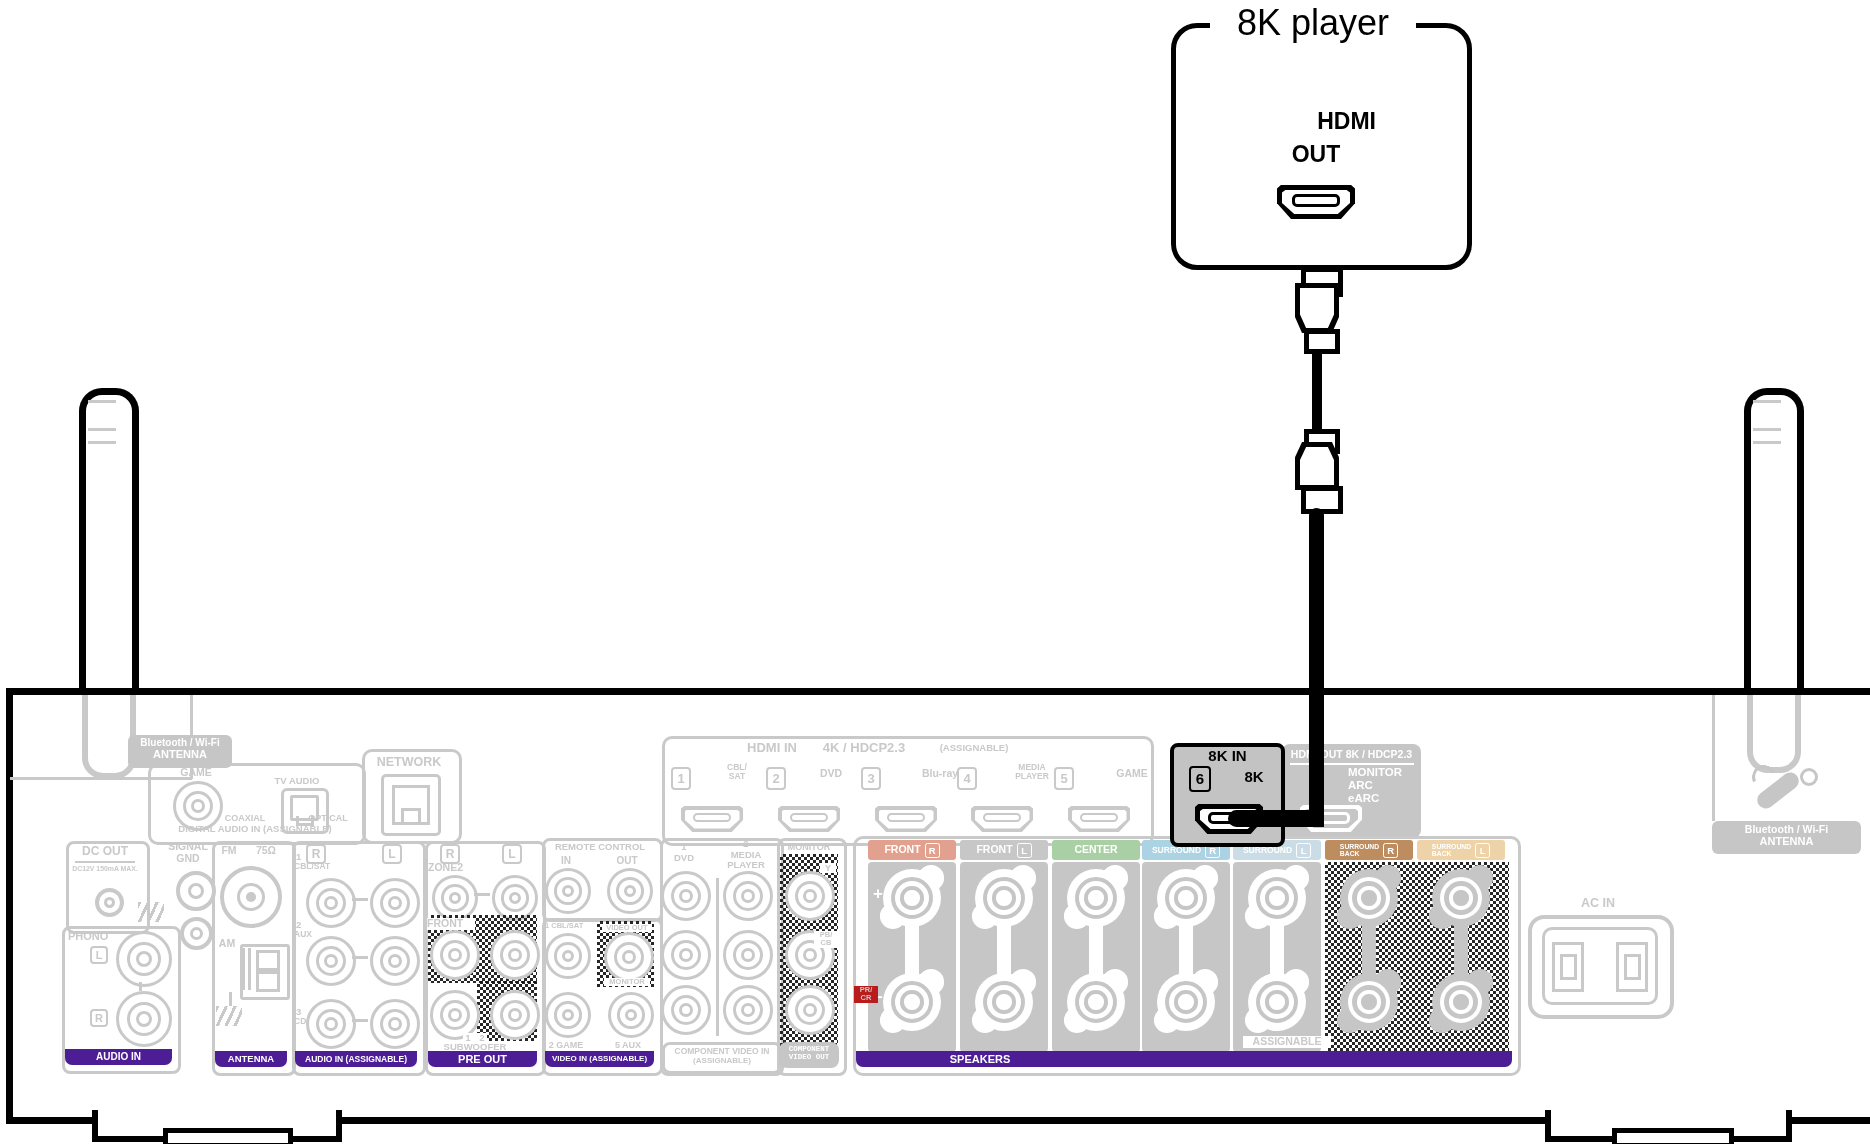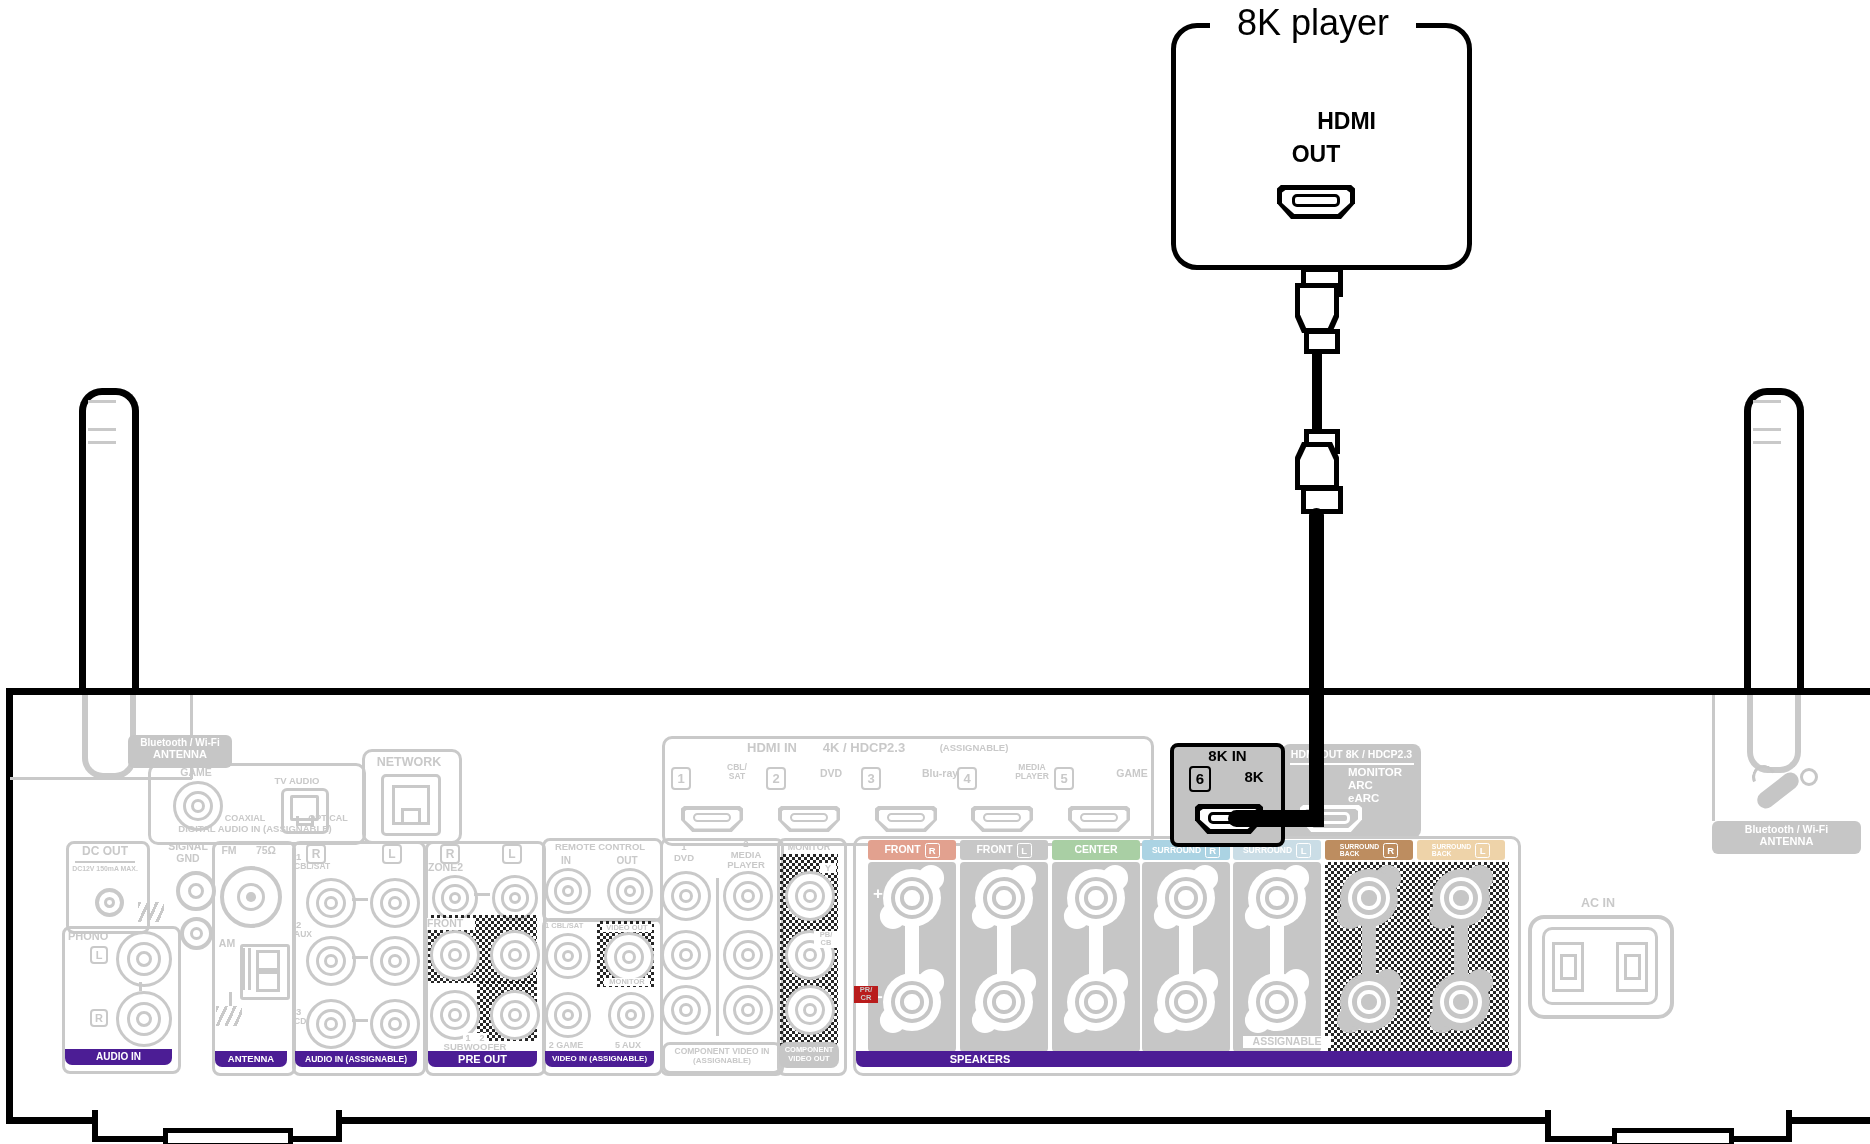--- a/index.html
+++ b/index.html
@@ -385,21 +385,21 @@
     </span>
   <div class="abs gtx" style="left:814px;top:986px;width:24px;font-size:7.5px;background:#b91c1c;z-index:4;margin-left:40px;">
     <div>PR/</div>
     <div>CR</div>
   </div>
   <span class="rca" style="left:785px;top:985px;width:44px;height:44px;z-index:3;">
       <b>
         <b></b>
       </b>
     </span>
-  <div class="abs" style="left:779px;top:1042px;width:60px;height:26px;background:#c6c6c6;border-radius:8px;z-index:3;">
+  <div class="abs" style="left:779px;top:1042px;width:60px;height:26px;background:#c6c6c6;border-radius:8px;z-index:3;font-family:Liberation Mono, monospace;">
     <div class="wtx" style="font-size:7.5px;margin-top:3px;">COMPONENT</div>
     <div class="wtx" style="font-size:7.5px;">VIDEO OUT</div>
   </div>
 
   <div class="abs gbox" style="left:662px;top:736px;width:486px;height:104px;"></div>
   <div class="abs gtx" style="left:716px;top:741px;width:112px;font-size:13px;">HDMI IN</div>
   <div class="abs gtx" style="left:806px;top:741px;width:116px;font-size:13px;">4K / HDCP2.3</div>
   <div class="abs gtx" style="left:934px;top:743px;width:80px;font-size:9.5px;">(ASSIGNABLE)</div>
 
   <span class="badge" style="left:671px;top:767px;width:16px;height:19px;font-size:13px;line-height:19px;">1</span>

